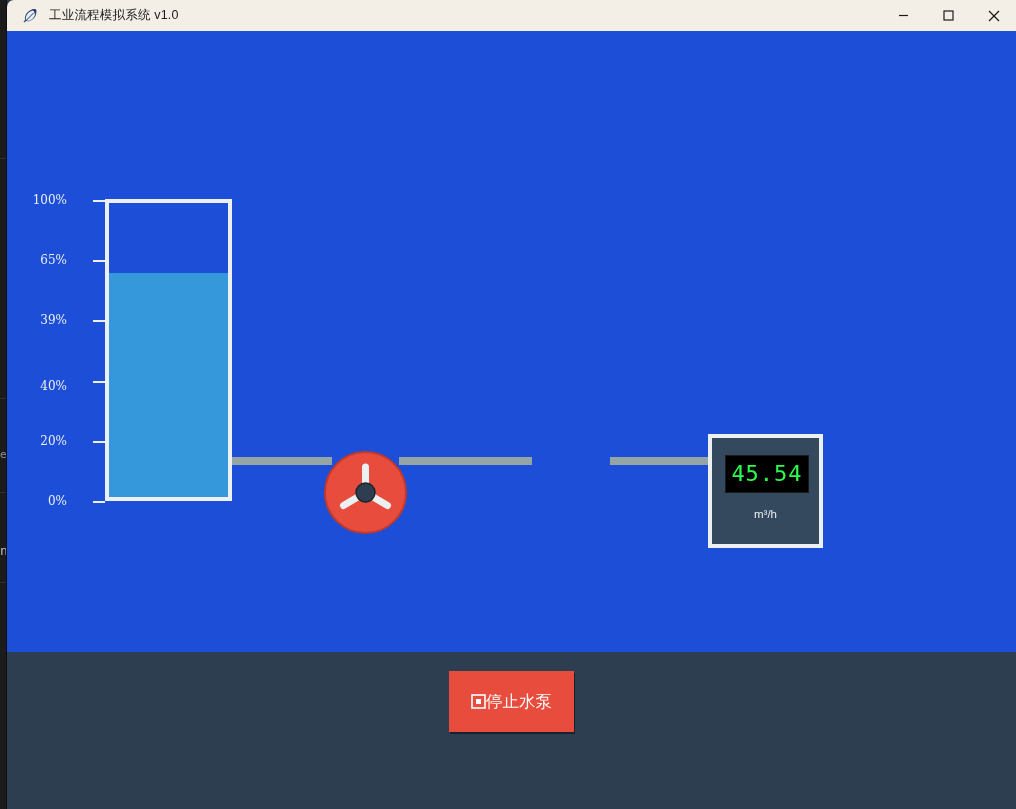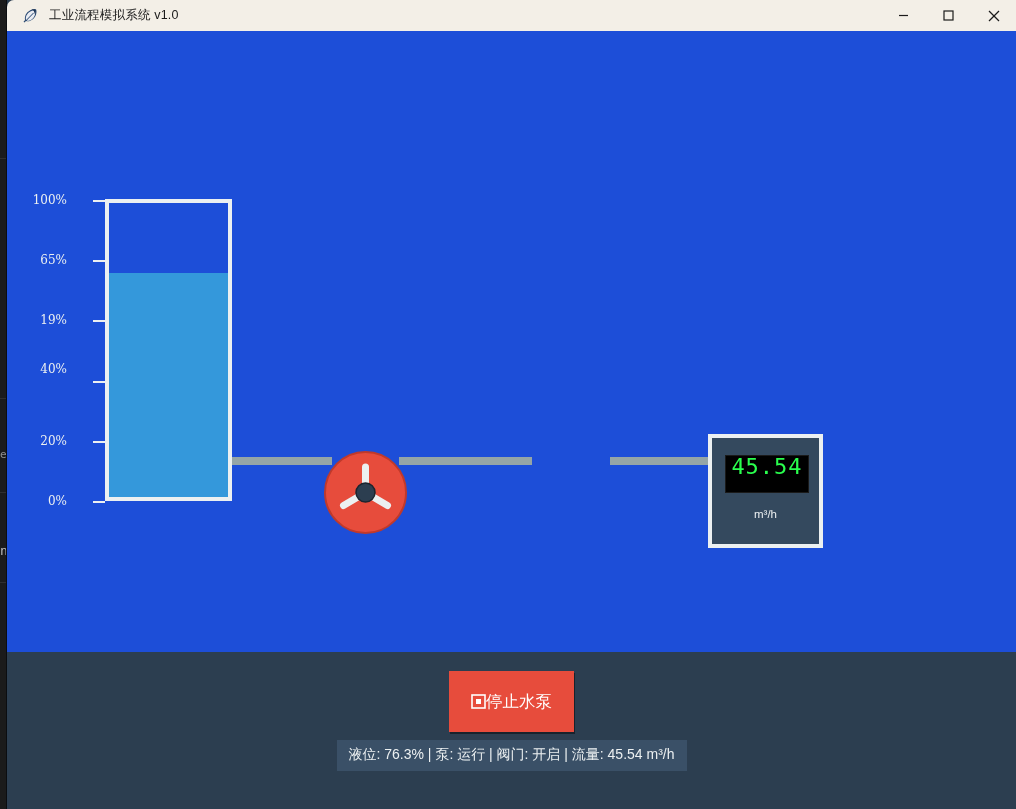--- a/index.html
+++ b/index.html
@@ -105,21 +105,21 @@
   }
 
   
   #flow-meter{
     position:absolute;left:701px;top:403px;width:115px;height:114px;
     border:4px solid #ecf0f1;background:#34495e;box-sizing:border-box;
   }
   #flow-display{
     position:absolute;left:13px;top:17px;width:82px;height:36px;
     background:#000000;border:1px solid #1a1a1a;
-    display:flex;justify-content:center;
+    display:flex;align-items:center;justify-content:center;
   }
   #flow-value{
     font-family:"DejaVu Sans Mono","Liberation Mono",monospace;
     font-size:22px;color:#2aff4e;letter-spacing:1px;line-height:1;
   }
   #flow-unit{
     position:absolute;left:0;top:70px;width:107px;text-align:center;
     font-size:11.5px;color:#ecf0f1;
     font-family:"Liberation Sans","DejaVu Sans",sans-serif;
   }
@@ -201,24 +201,24 @@
   </div>
 
   <div id="process-canvas">
 
     <div class="tank-tick-label" style="left:14px;top:162px;">100%</div>
     <div class="tank-tick" style="left:86px;top:169px;"></div>
 
     <div class="tank-tick-label" style="left:14px;top:222px;">65%</div>
     <div class="tank-tick" style="left:86px;top:229px;"></div>
 
-    <div class="tank-tick-label" style="left:14px;top:282px;">19%</div>
+    <div class="tank-tick-label" style="left:14px;top:282px;">39%</div>
     <div class="tank-tick" style="left:86px;top:289px;"></div>
 
-    <div class="tank-tick-label" style="left:14px;top:331px;">40%</div>
+    <div class="tank-tick-label" style="left:14px;top:348px;">40%</div>
     <div class="tank-tick" style="left:86px;top:350px;"></div>
 
     <div class="tank-tick-label" style="left:14px;top:403px;">20%</div>
     <div class="tank-tick" style="left:86px;top:410px;"></div>
 
     <div class="tank-tick-label" style="left:14px;top:463px;">0%</div>
     <div class="tank-tick" style="left:86px;top:470px;"></div>
 
     <div id="tank"></div>
     <div id="tank-liquid" style="height: 224.322px; top: 241.678px; background: rgb(52, 152, 219);"></div>
@@ -257,18 +257,15 @@
             <rect x="1" y="1" width="13" height="13" fill="none" stroke="#ffffff" stroke-width="1.6"></rect>
             <rect x="5" y="5" width="5" height="5" fill="#ffffff"></rect>
           </svg>
         </span>
         <span>停止水泵</span>
       </button>
 
 
     </div>
 
-    <div id="status-bar">
-      <span id="status-text">液位: 76.3% | 泵: 运行 | 阀门: 开启 | 流量: 45.54 m³/h</span>
-    </div>
   </div>
 
 </div>
 
 </body></html>

